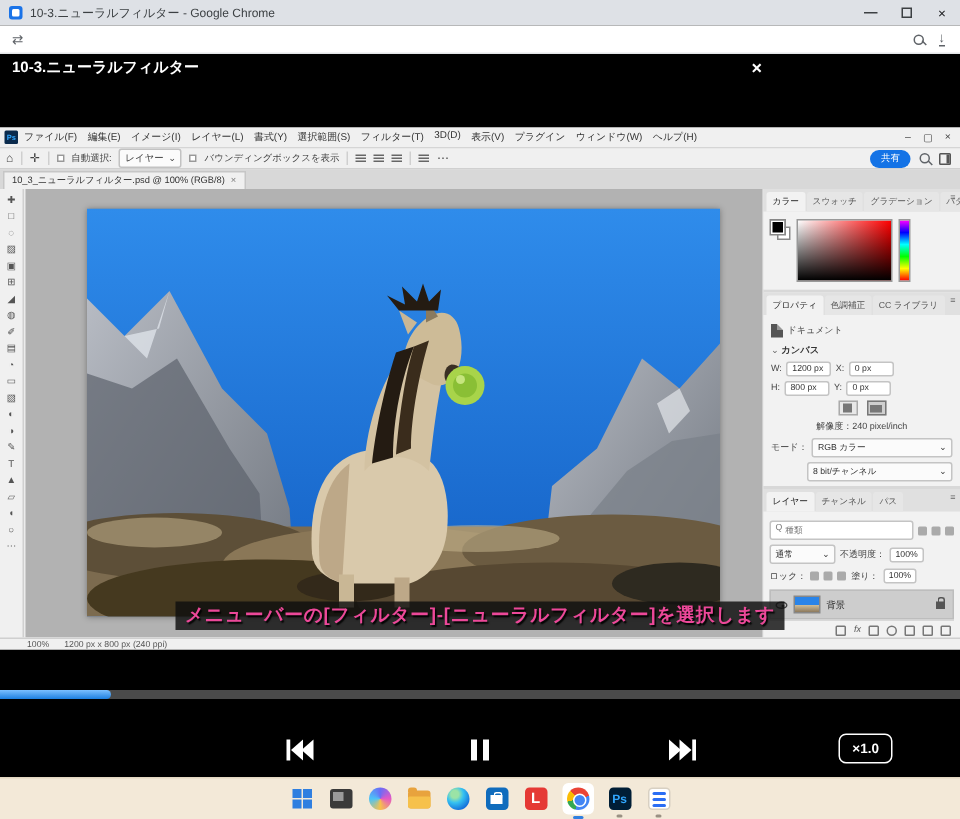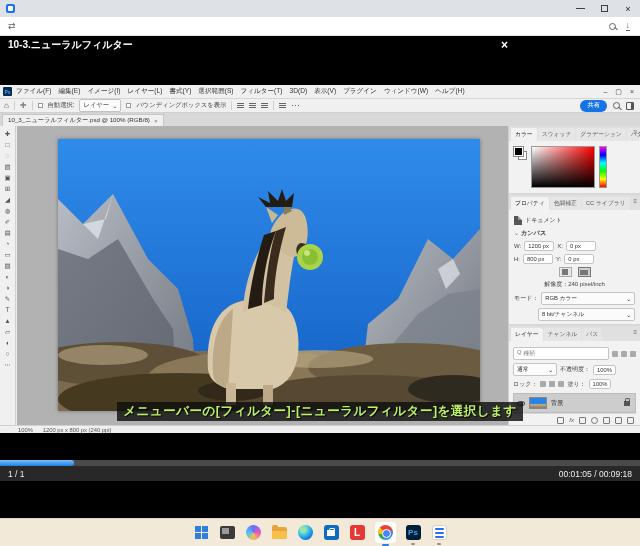--- a/index.html
+++ b/index.html
@@ -98,21 +98,21 @@
   .lock-ic { width:6px; height:5px; background:#555; position:relative; margin-right:2px; }
   .lock-ic:before { content:""; position:absolute; left:1px; top:-3px; width:3px; height:3px; border:1px solid #555; border-bottom:none; border-radius:2px 2px 0 0; }
   .layers-footer { margin-top:auto; display:flex; justify-content:flex-end; gap:5px; padding:3px 2px; border-top:1px solid #d8d8d8; }
   .foot-ic { width:7px; height:7px; border:1px solid #777; border-radius:1px; }
   .foot-fx { font-size:6px; color:#555; font-style:italic; }
   .ps-status { position:absolute; left:0; right:0; bottom:0; height:8px; background:#f0f0f0; border-top:1px solid #cfcfcf; display:flex; align-items:center; gap:10px; padding-left:18px; }
   .ps-status span { font-size:5.8px; color:#555; white-space:nowrap; }
 
   
   .caption { position:absolute; left:0; right:0; top:347px; text-align:center; z-index:5; }
-  .caption span { display:inline-block; background:rgba(15,15,15,.82); color:#bef264; font-size:12.5px; font-weight:bold; padding:1px 6px; letter-spacing:.5px; text-shadow:1px 1px 1px #000; }
+  .caption span { display:inline-block; background:rgba(15,15,15,.82); color:#ec4899; font-size:12.5px; font-weight:bold; padding:1px 6px; letter-spacing:.5px; text-shadow:1px 1px 1px #000; }
 
   
   .progress-row { position:absolute; top:460px; left:0; width:640px; height:6px; background:#4a4a4a; }
   .progress-fill { height:100%; background:linear-gradient(to bottom,#7cc0ff,#1d7fe0); border-radius:0 3px 3px 0; }
   .info-row { position:absolute; top:466px; left:0; width:640px; height:15px; background:#282828; display:flex; align-items:center; }
   .info-page { color:#eee; font-size:8.5px; margin-left:8px; }
   .info-time { color:#eee; font-size:8.5px; margin-left:auto; margin-right:8px; }
   .controls { position:absolute; top:481px; left:0; width:640px; height:37px; background:#000; }
   .ctl { position:absolute; top:0; height:37px; display:flex; align-items:center; justify-content:center; }
   .ctl-prev { left:170px; width:60px; } .ctl-pause { left:290px; width:60px; } .ctl-next { left:425px; width:60px; }
@@ -148,20 +148,21 @@
   .ic-stripes i { display:block; height:2px; background:#2a6df4; border-radius:1px; }
   .run-dot { position:absolute; bottom:-4px; left:6.5px; width:4px; height:2.5px; background:#9a9183; border-radius:2px; }
 </style>
 </head>
 <body>
 
 <div id="screen">
 
   <div class="titlebar">
     <div class="favicon"></div>
+    <span class="win-title">10-3.ニューラルフィルター - Google Chrome</span>
     <div class="win-controls">
       <div class="win-btn">
           <i class="wb-min"></i>
         </div>
       <div class="win-btn">
           <i class="wb-max"></i>
         </div>
       <div class="win-btn">×</div>
     </div>
   </div>
@@ -464,25 +465,44 @@
 
     <div class="caption">
       <span>メニューバーの[フィルター]-[ニューラルフィルター]を選択します</span>
     </div>
   </div>
 
   <div class="progress-row">
     <div class="progress-fill" id="progress-fill" style="width: 11.6%;"></div>
   </div>
 
-  <div class="info-row">
-    <span class="info-page">1 / 1</span>
-    <span class="info-time">00:01:05 / 00:09:18</span>
-  </div>
-
+
+  <div class="controls">
+    <div class="ctl ctl-prev">
+      <svg width="20" height="16" viewBox="0 0 20 16">
+          <rect x="1" y="1" width="2.5" height="14" fill="#fff"></rect>
+          <polygon points="12,1 12,15 4,8" fill="#fff"></polygon>
+          <polygon points="19,1 19,15 11,8" fill="#fff"></polygon>
+        </svg>
+    </div>
+    <div class="ctl ctl-pause">
+      <span class="pause-ic">
+          <i></i>
+          <i></i>
+        </span>
+    </div>
+    <div class="ctl ctl-next">
+      <svg width="20" height="16" viewBox="0 0 20 16">
+          <polygon points="1,1 1,15 9,8" fill="#fff"></polygon>
+          <polygon points="8,1 8,15 16,8" fill="#fff"></polygon>
+          <rect x="16.5" y="1" width="2.5" height="14" fill="#fff"></rect>
+        </svg>
+    </div>
+    <div class="speed-btn">×1.0</div>
+  </div>
 
   <div class="taskbar">
     <div class="tb-icon">
       <span class="win-logo">
           <i></i>
           <i></i>
           <i></i>
           <i></i>
         </span>
     </div>

